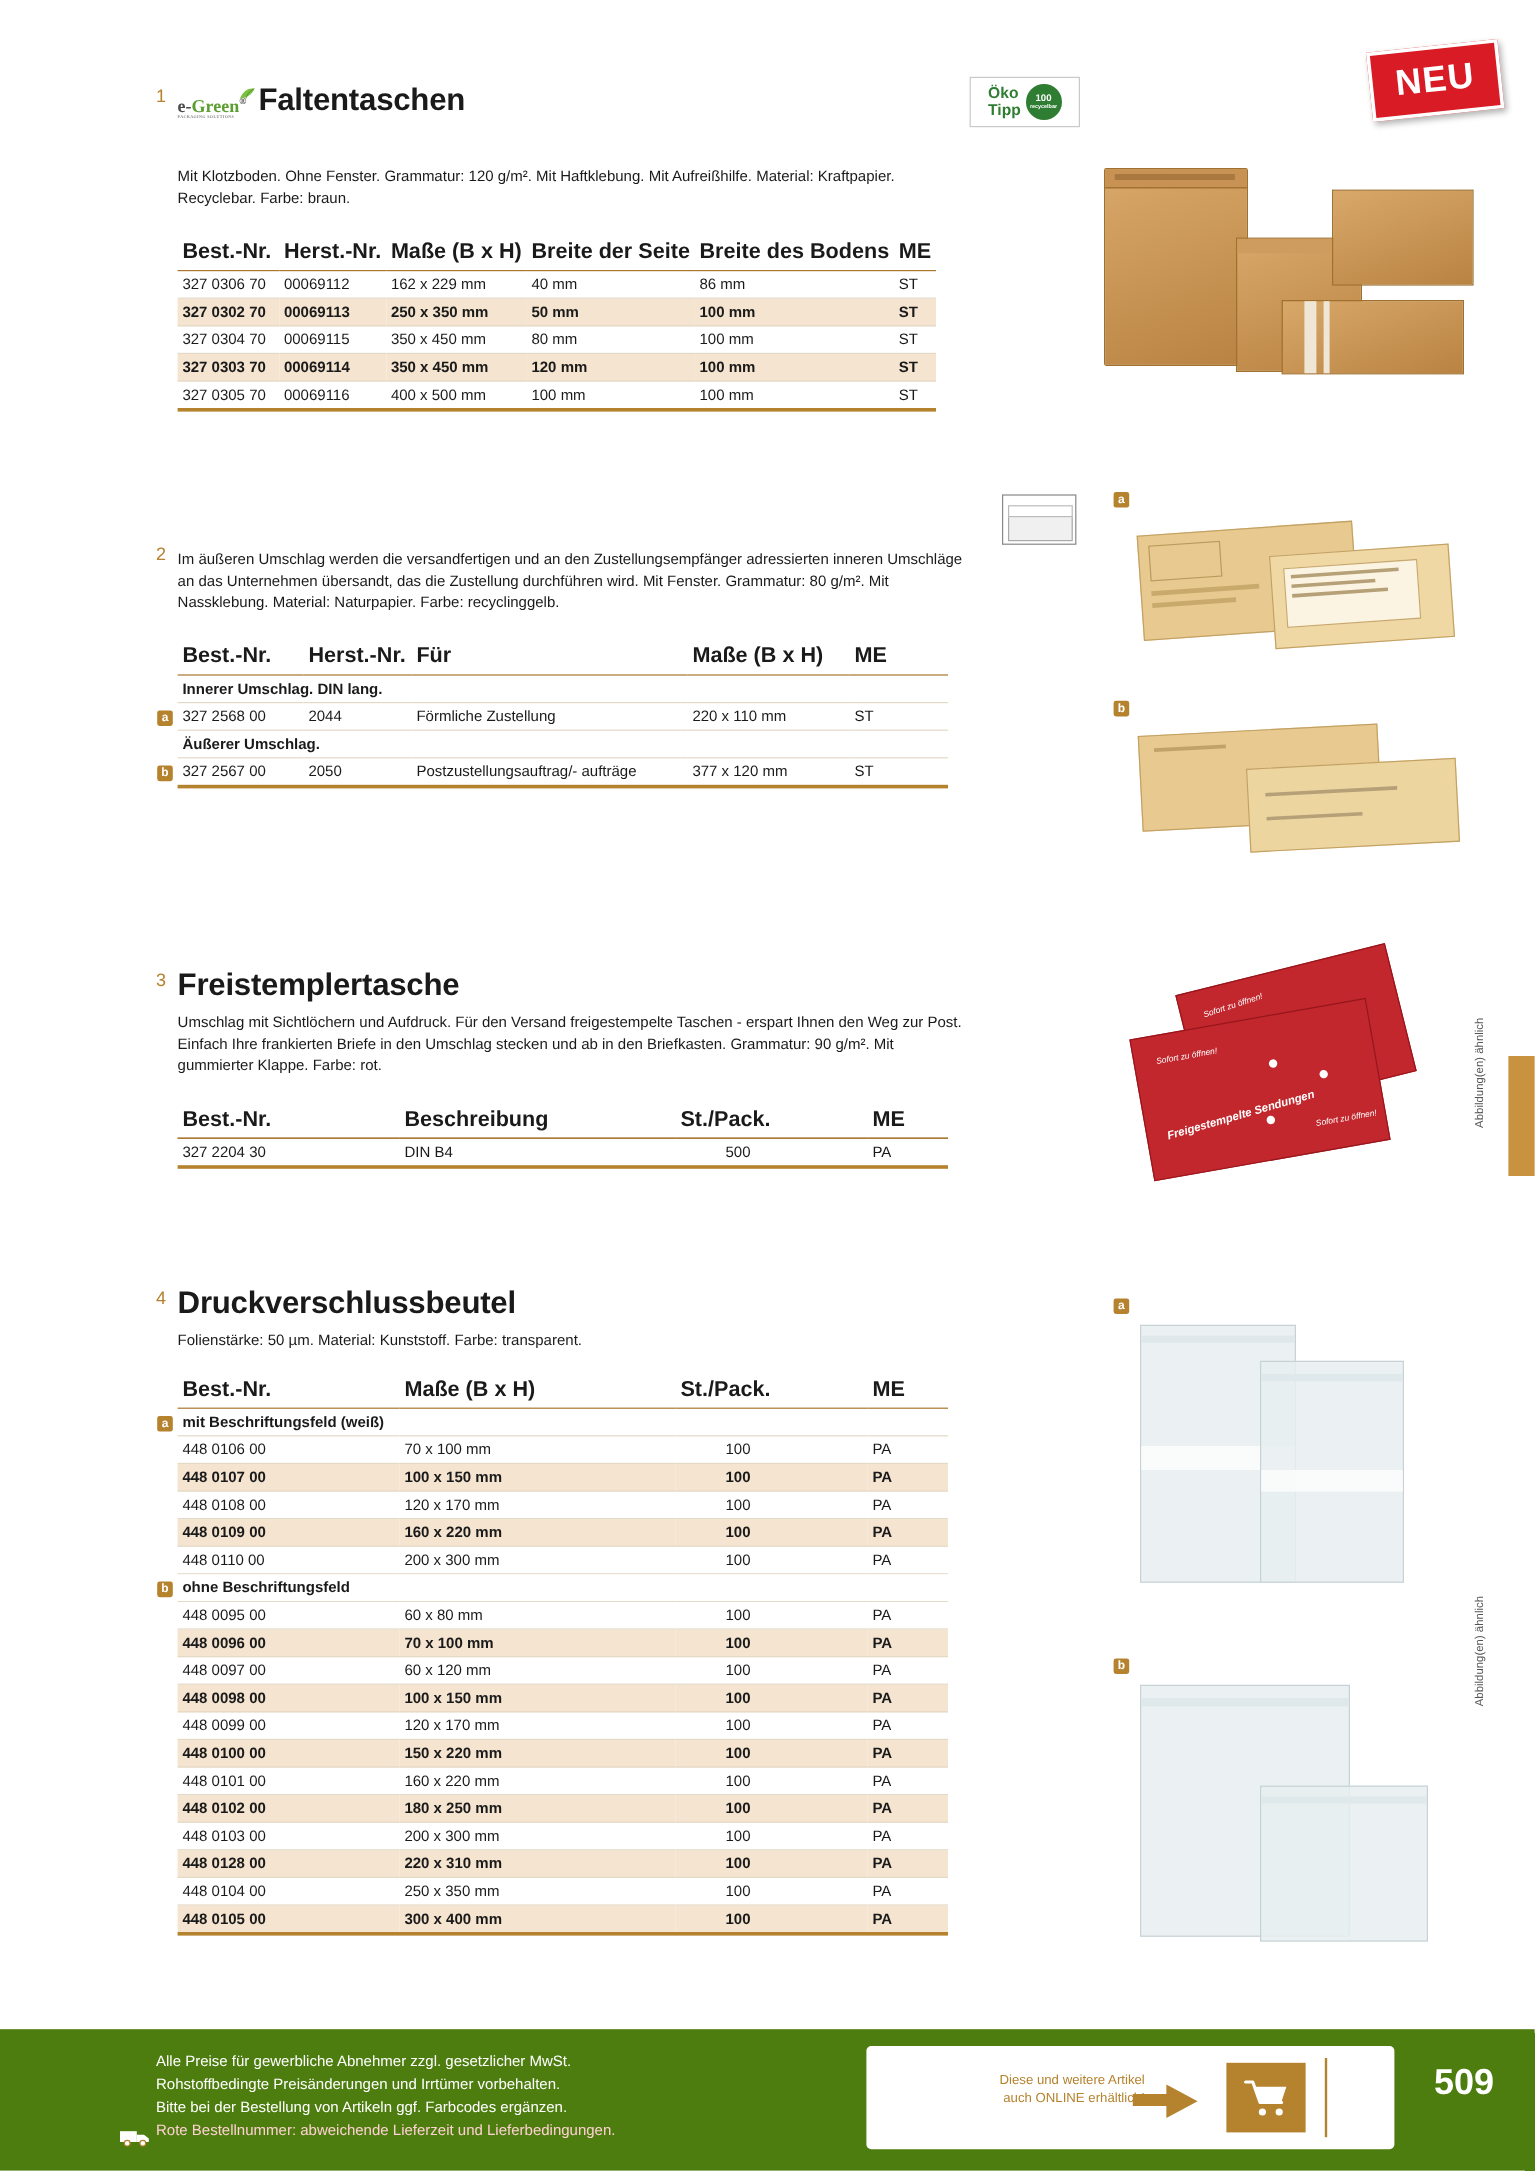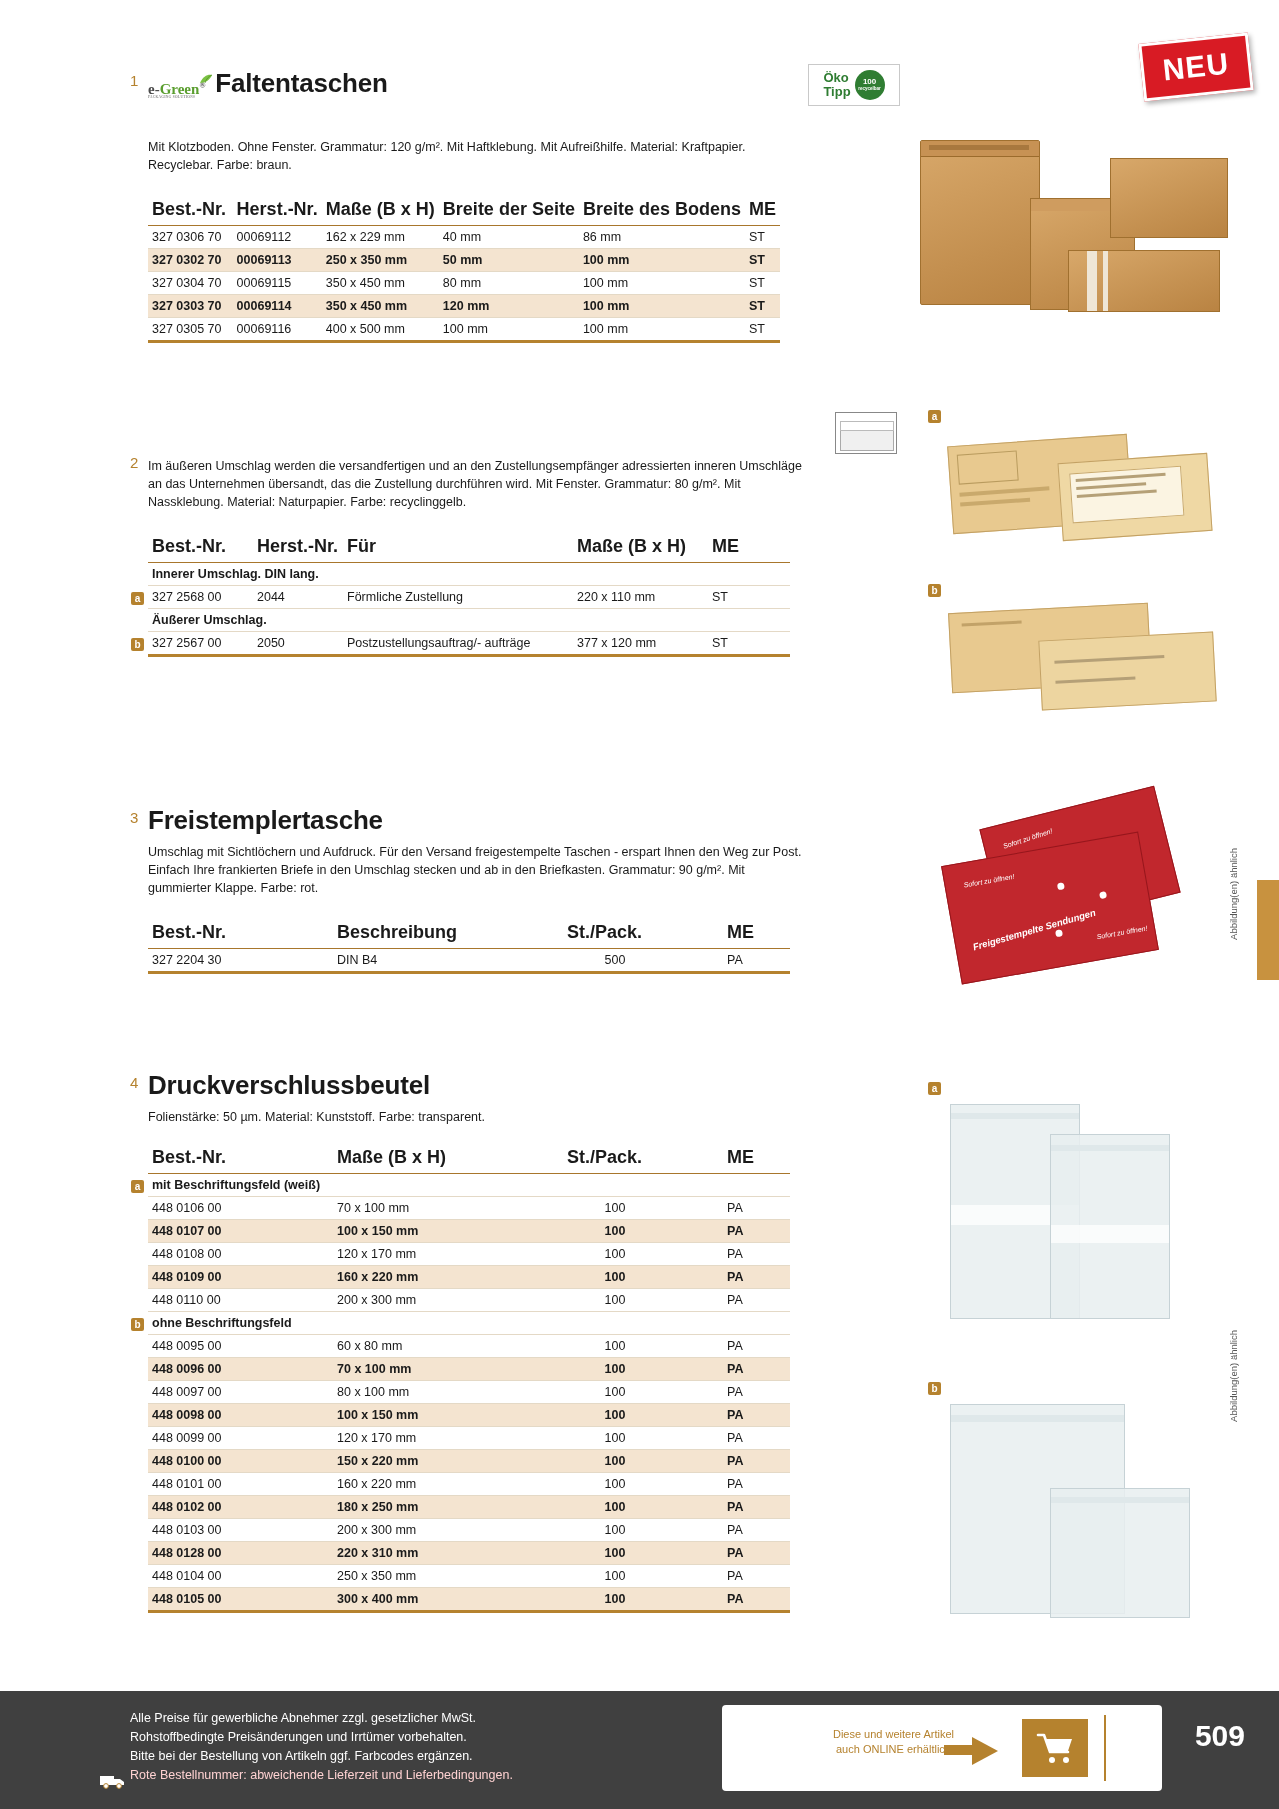--- a/index.html
+++ b/index.html
@@ -101,21 +101,21 @@
     writing-mode: vertical-rl; transform: rotate(180deg);
   }
 
   .thumbtab {
     position:absolute; right:0; width:22px; height:100px; background:#c8923f;
   }
 
   
   .footer {
     position:absolute; left:0; bottom:0; width:1279px; height:118px;
-    background:#404040;
+    background:#4d7c0f;
   }
   .footer .left {
     position:absolute; left:130px; top:18px; color:#fff; font-size:12.5px; line-height:1.52;
   }
   .footer .red { color:#ffd2d2; }
   .footer .truck {
     position:absolute; left:100px; bottom:20px; width:26px; height:16px;
   }
   .footer .bubble {
     position:absolute; left:722px; top:14px; width:440px; height:86px;
@@ -447,21 +447,21 @@
               <td>PA</td>
             </tr>
             <tr class="alt ">
               <td>448 0096 00</td>
               <td>70 x 100 mm</td>
               <td style="text-align: center; padding-right: 60px;">100</td>
               <td>PA</td>
             </tr>
             <tr class="">
               <td>448 0097 00</td>
-              <td>80 x 100 mm</td>
+              <td>60 x 120 mm</td>
               <td style="text-align: center; padding-right: 60px;">100</td>
               <td>PA</td>
             </tr>
             <tr class="alt ">
               <td>448 0098 00</td>
               <td>100 x 150 mm</td>
               <td style="text-align: center; padding-right: 60px;">100</td>
               <td>PA</td>
             </tr>
             <tr class="">

